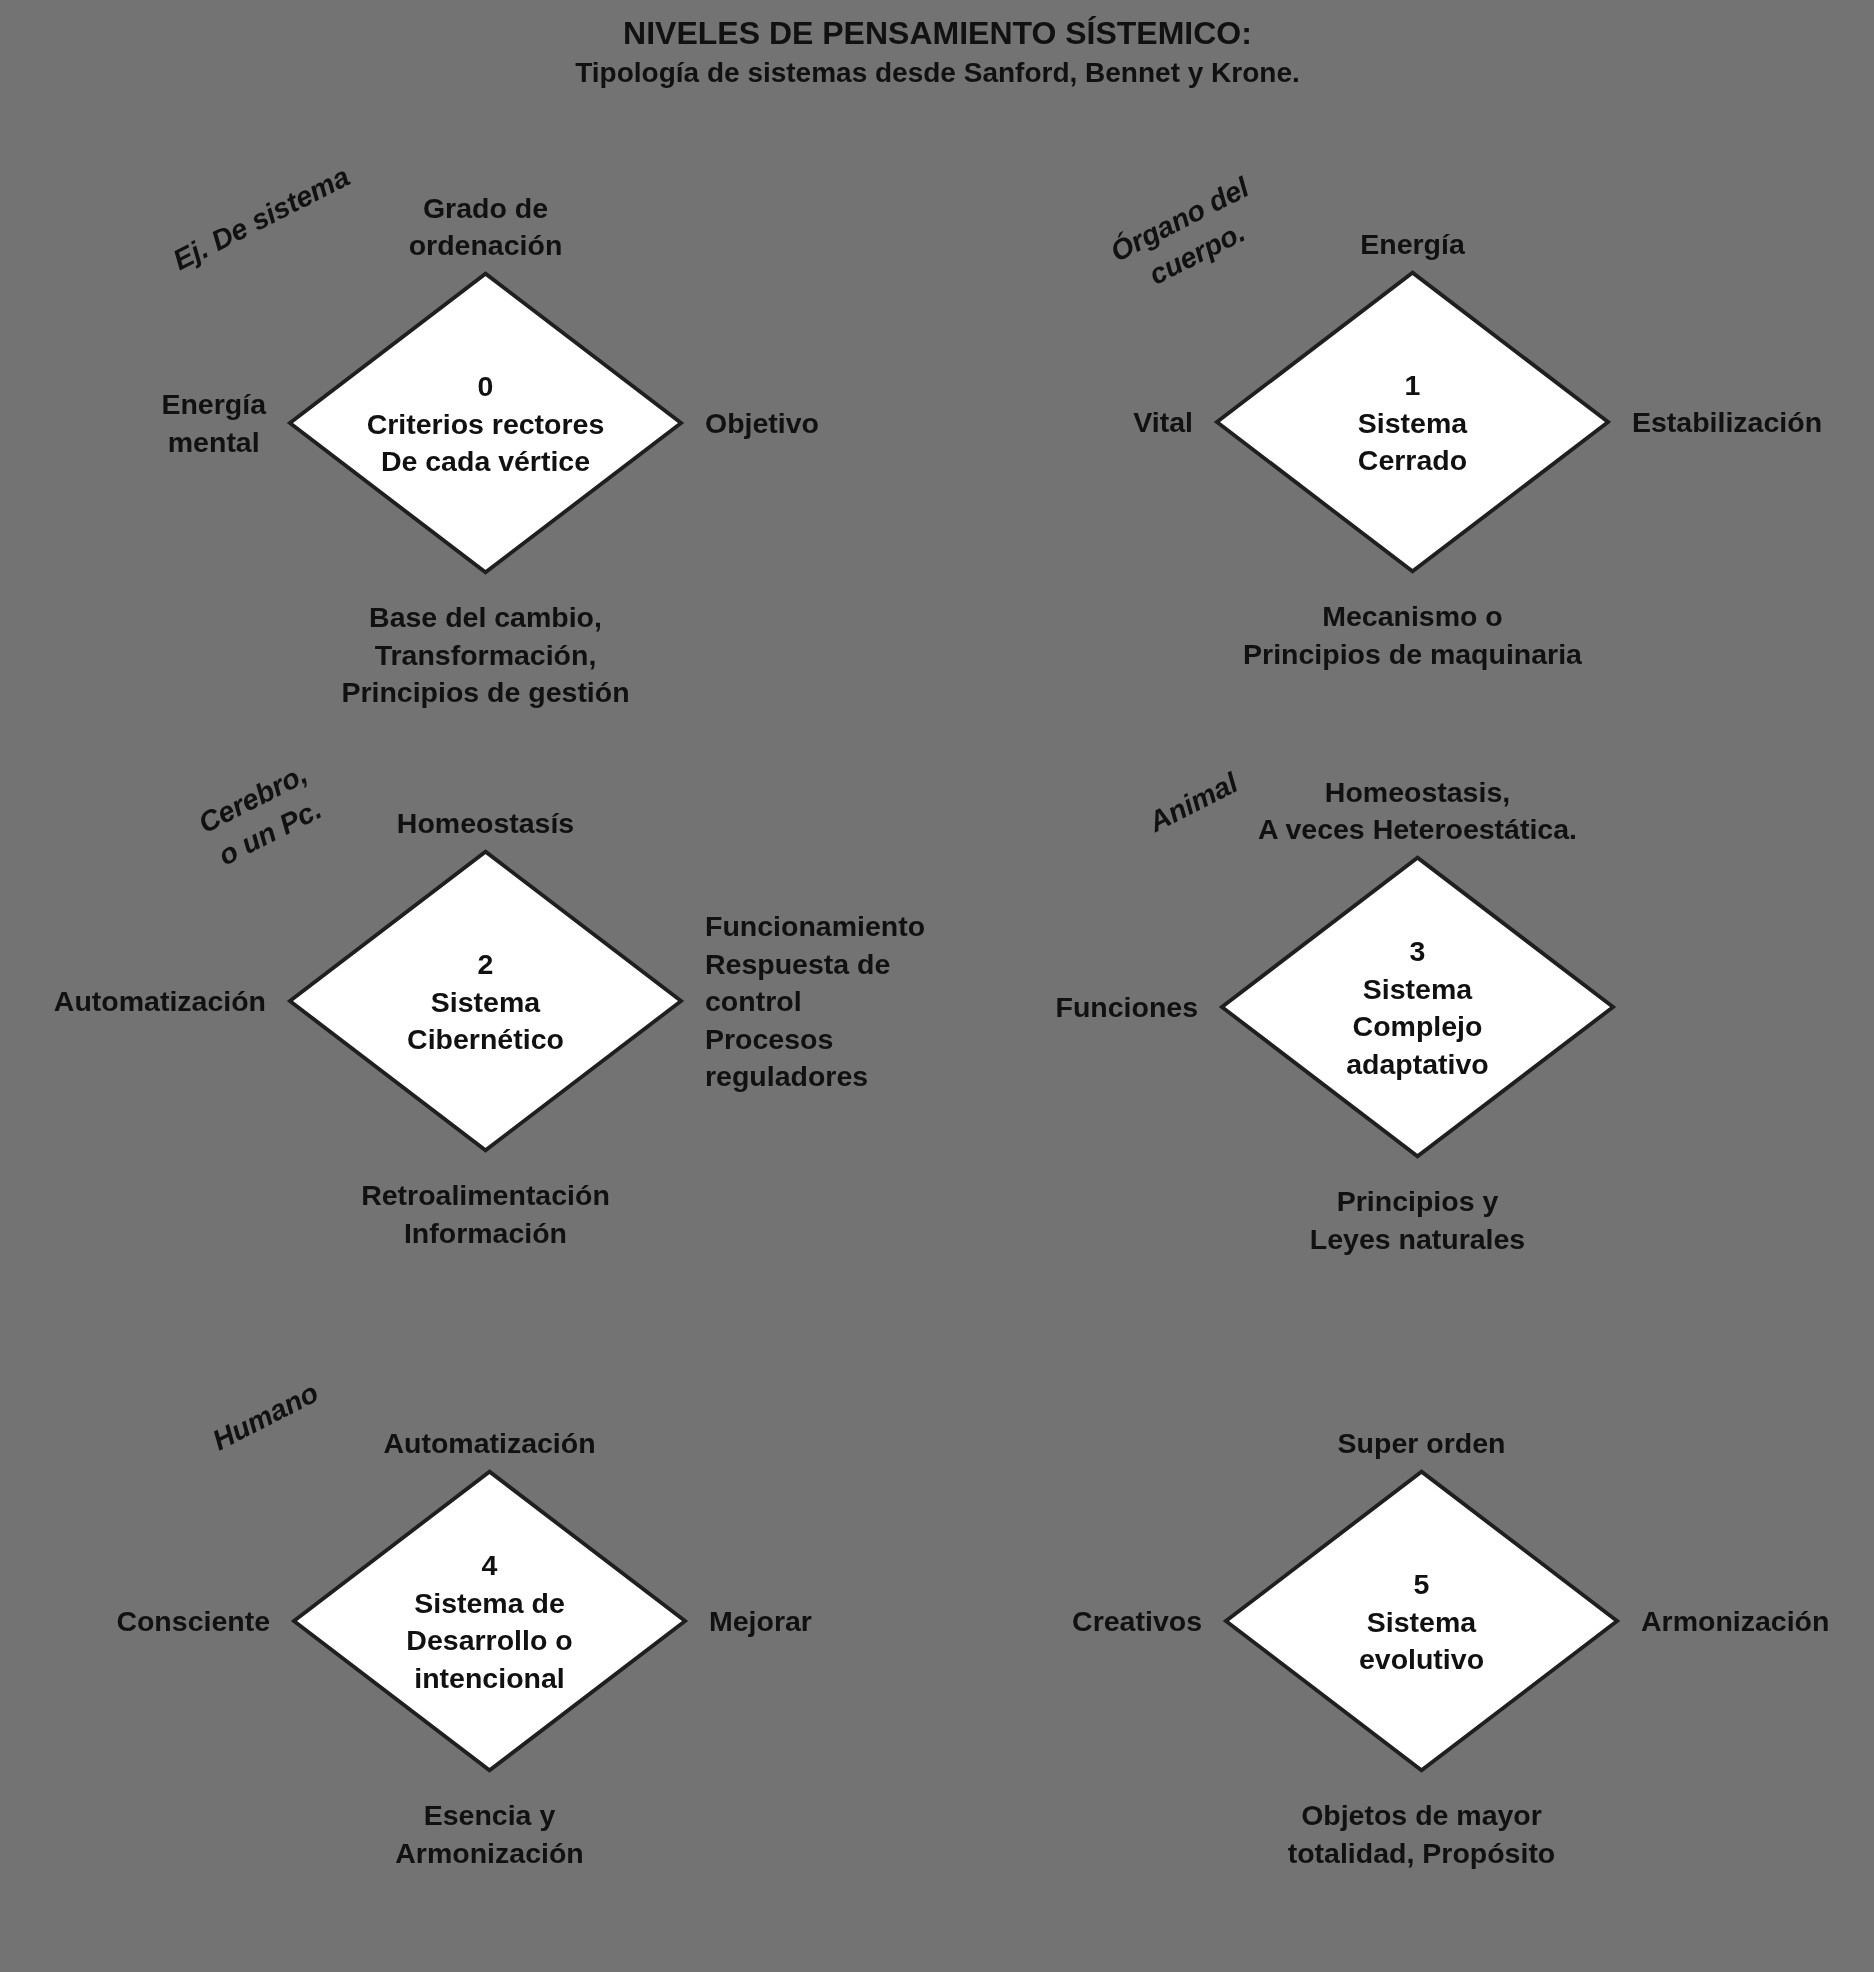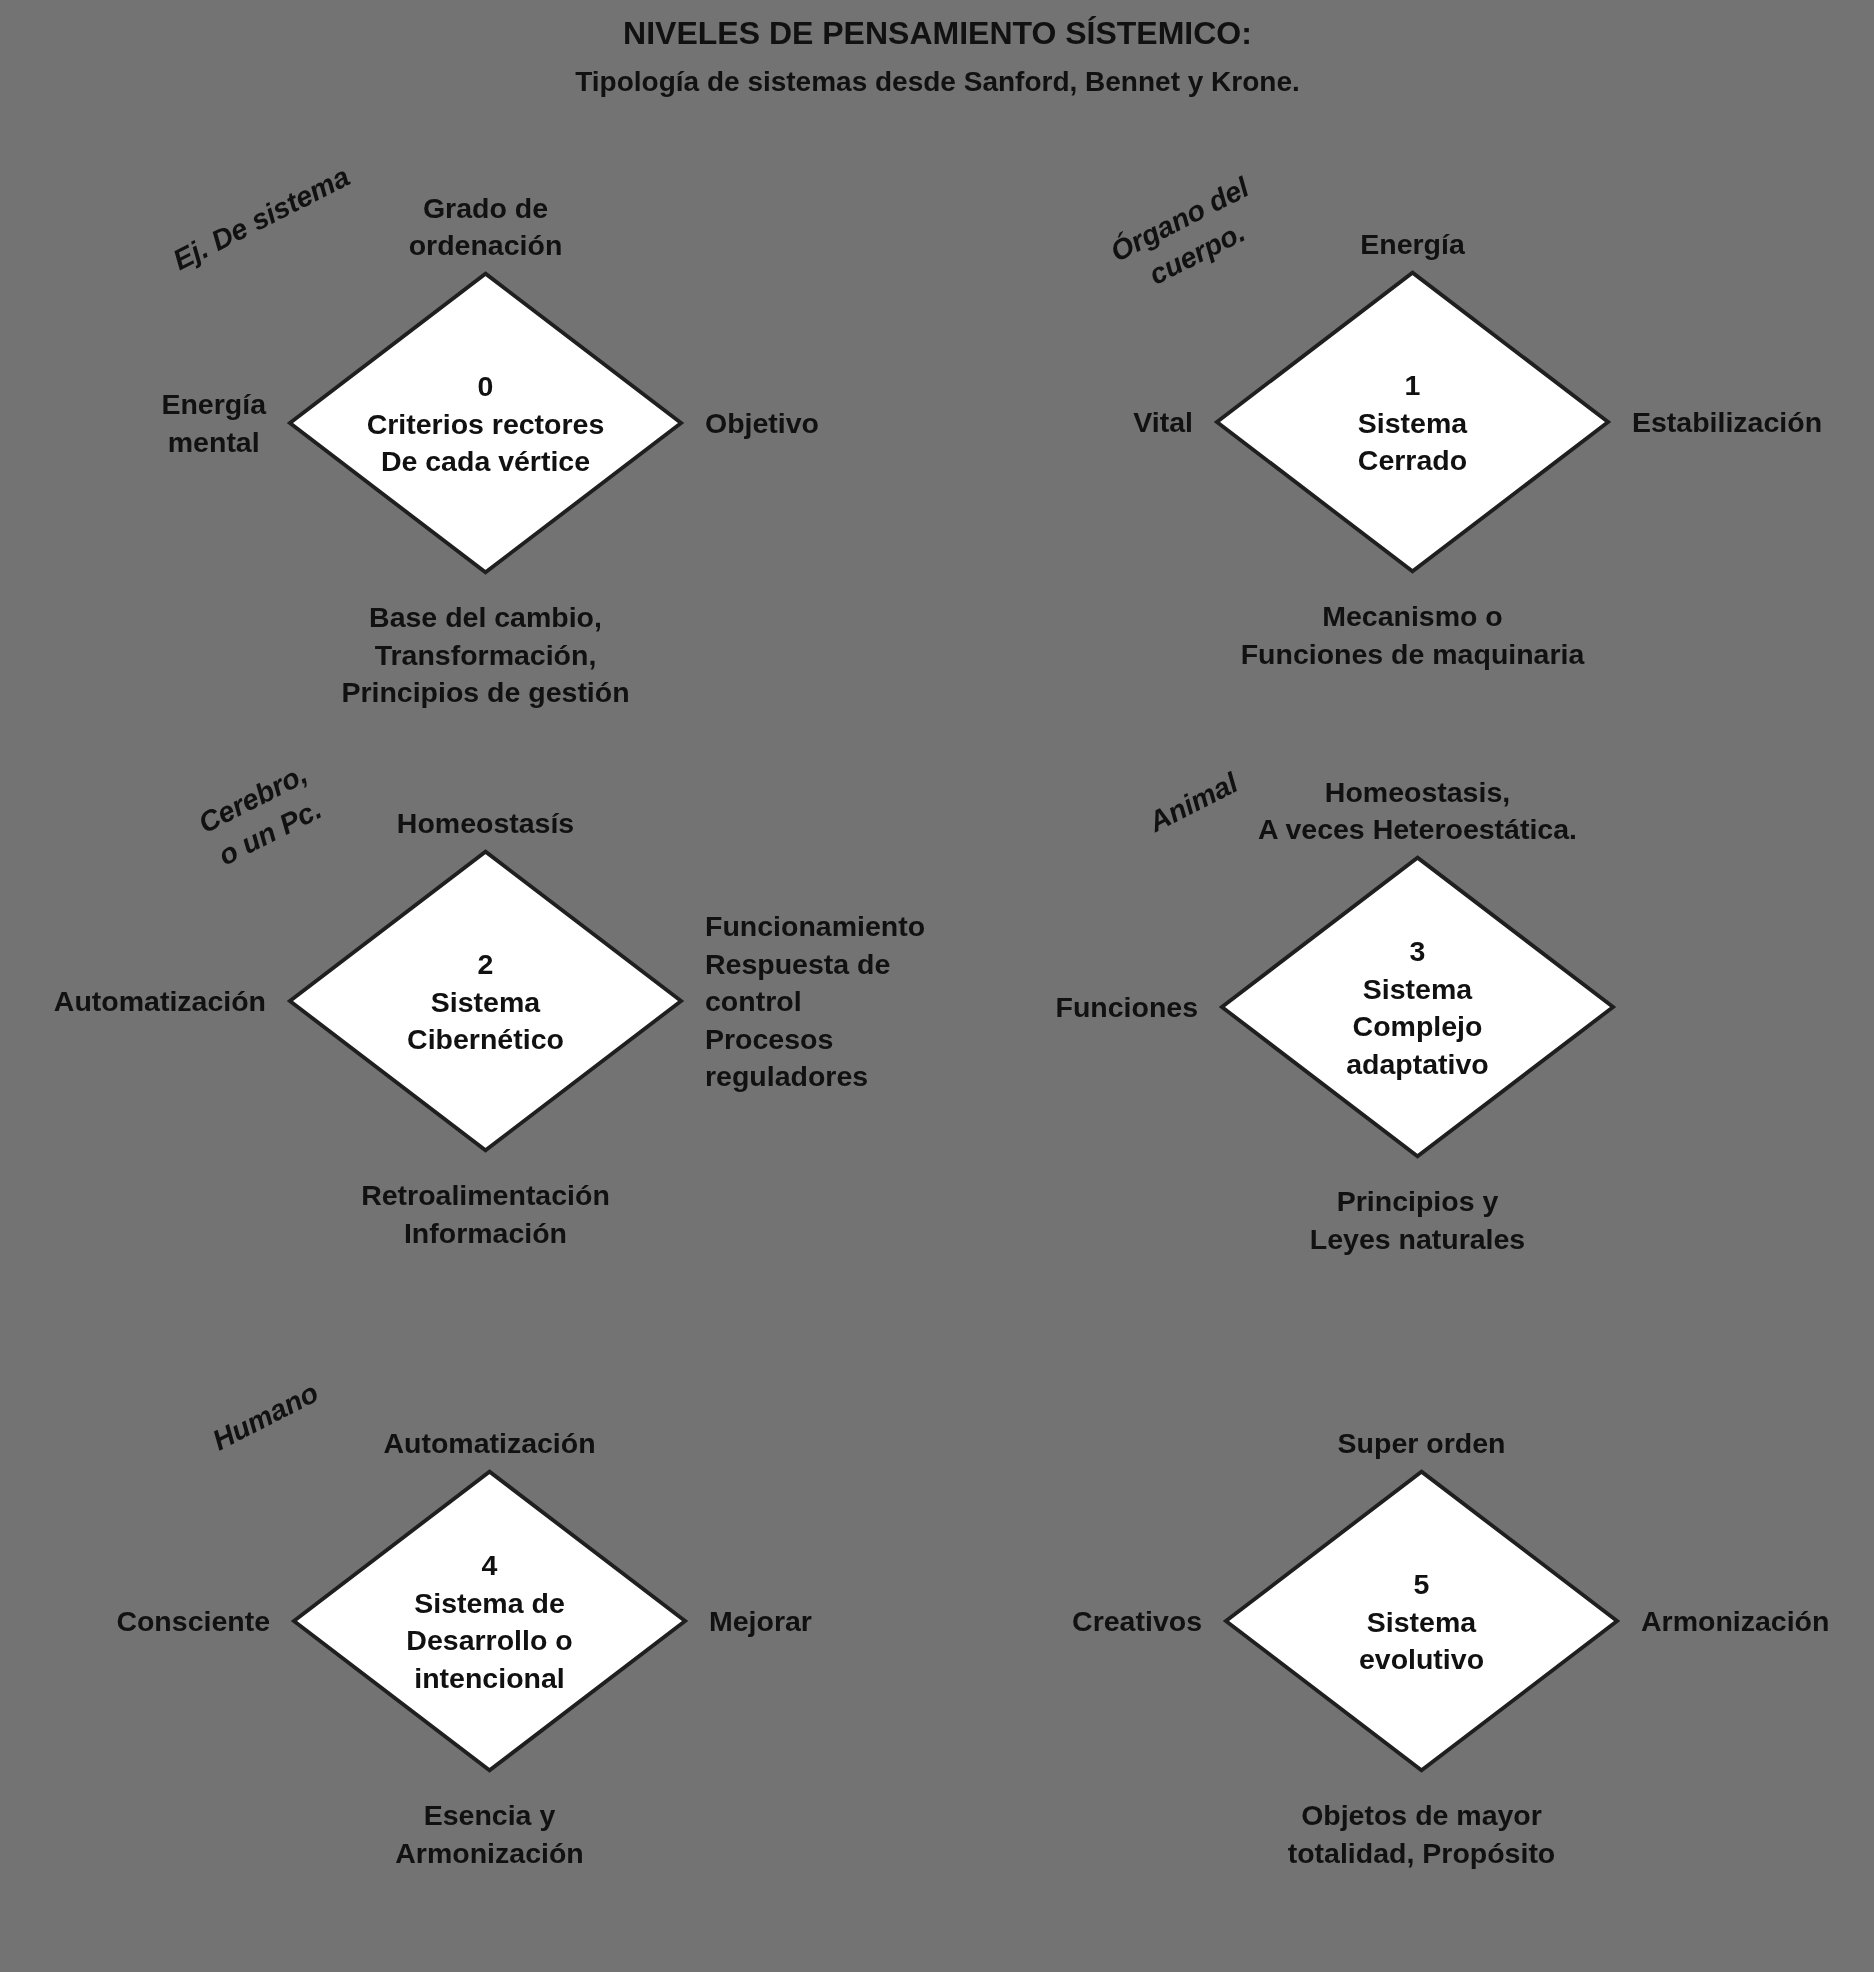--- a/index.html
+++ b/index.html
@@ -7,21 +7,21 @@
     position: relative;
     width: 1875px;
     height: 1973px;
     background: #737373;
     font-family: "Liberation Sans", sans-serif;
     color: #111111;
     overflow: hidden;
   }
   .title-wrap { position: absolute; left: 0; right: 0; top: 15.4px; text-align: center; }
   .title-line1 { font-size: 32px; font-weight: 700; letter-spacing: 0px; }
-  .title-line2 { font-size: 28px; font-weight: 700; margin-top: 14px; }
+  .title-line2 { font-size: 28px; font-weight: 700; margin-top: 5px; }
 
   .cell { position: absolute; width: 925px; height: 616px; }
 
   .diamond-svg { position: absolute; left: 262px; top: 146px; }
 
   .lab { font-size: 28.5px; font-weight: 700; line-height: 1.32; white-space: pre-line; }
 
   .rot-lab {
     position: absolute; left: 92px; top: 77px; width: 293px;
     text-align: center; transform: rotate(-27deg);
@@ -77,21 +77,21 @@
       <polygon points="260,6 514,200 260,394 6,200" fill="#ffffff" stroke="#1f1f1f" stroke-width="5"></polygon>
     </svg>
     <div class="lab left-lab">Vital</div>
     <div class="lab right-lab">Estabilización</div>
     <div class="center-txt">
       <div class="num">1</div>
       <div class="name">Sistema
 Cerrado</div>
     </div>
     <div class="lab bot-lab">Mecanismo o
-Funciones de maquinaria</div>
+Principios de maquinaria</div>
   </div>
 
   <div class="cell" style="left:23px; top:701px;">
     <div class="lab rot-lab">Cerebro,
 o un Pc.</div>
     <div class="lab top-lab">Homeostasís</div>
     <svg class="diamond-svg" width="401" height="308" viewBox="0 0 520 400">
       <polygon points="260,6 514,200 260,394 6,200" fill="#ffffff" stroke="#1f1f1f" stroke-width="5"></polygon>
     </svg>
     <div class="lab left-lab">Automatización</div>

